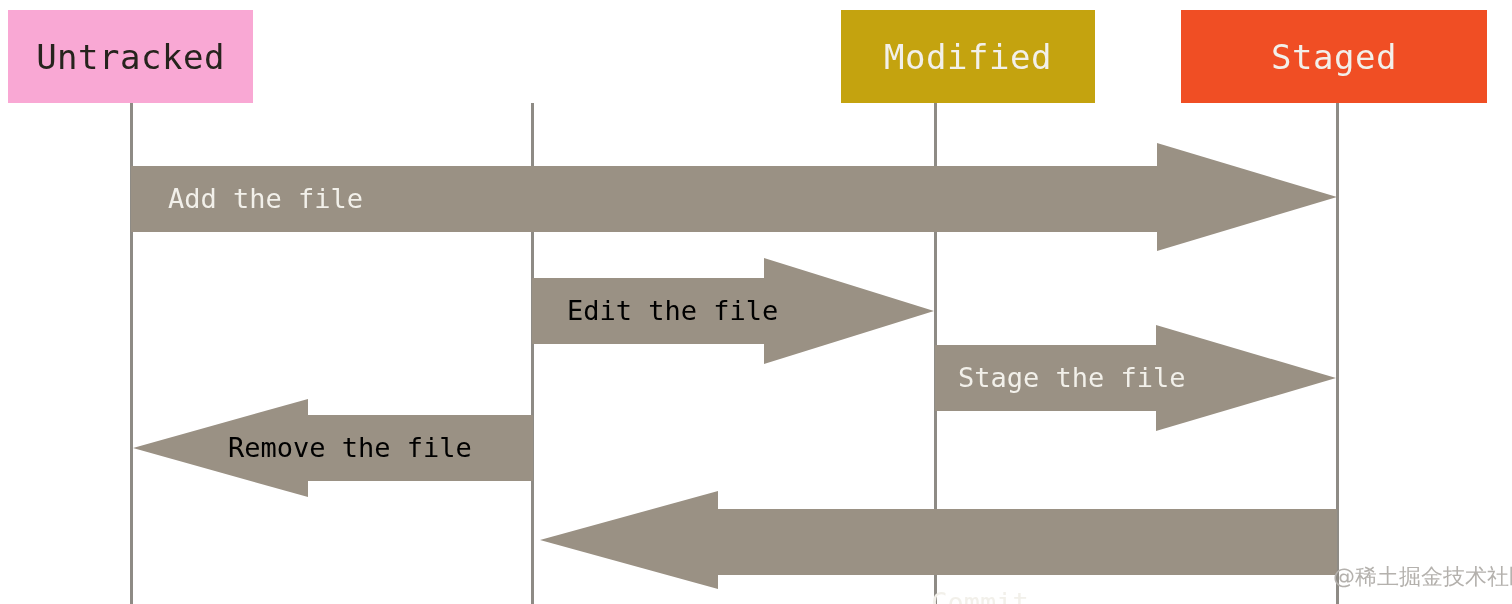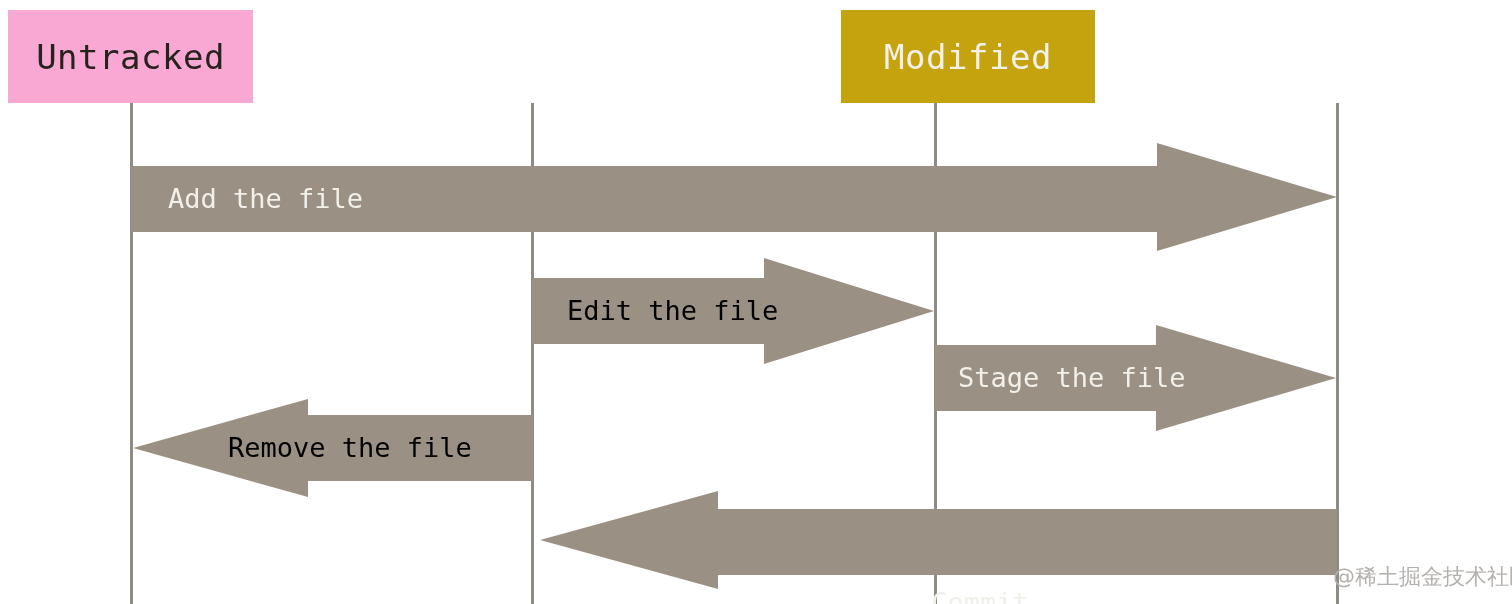--- a/index.html
+++ b/index.html
@@ -143,16 +143,17 @@
   </div>
 
   <div>
     <div class="arrow-body" id="commit-body"></div>
     <div class="tri" id="commit-head"></div>
     <div class="arrow-label" id="commit-label" style="color: rgb(242, 240, 234);">Commit</div>
   </div>
 
   <div class="state-box" id="box-untracked" style="background: #f9a8d4; color: rgb(38, 35, 29);">Untracked</div>
   <div class="state-box" id="box-modified" style="background: rgb(196, 163, 15); color: rgb(242, 240, 234);">Modified</div>
+  <div class="state-box" id="box-staged" style="background: rgb(240, 78, 36); color: rgb(242, 240, 234);">Staged</div>
 
   <div class="watermark">@稀土掘金技术社区</div>
 
 </div>
 
 </body></html>

